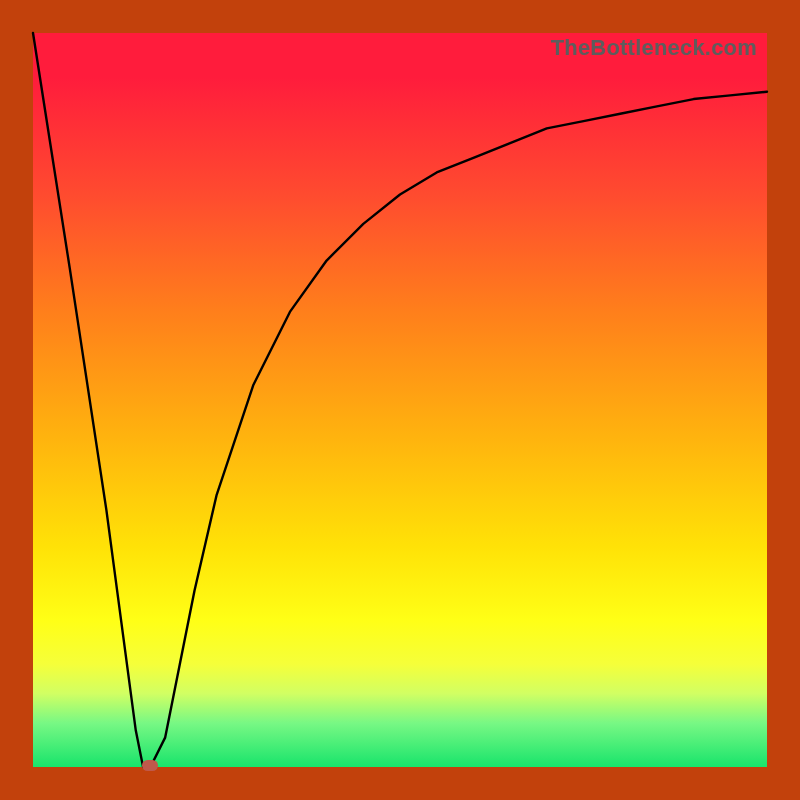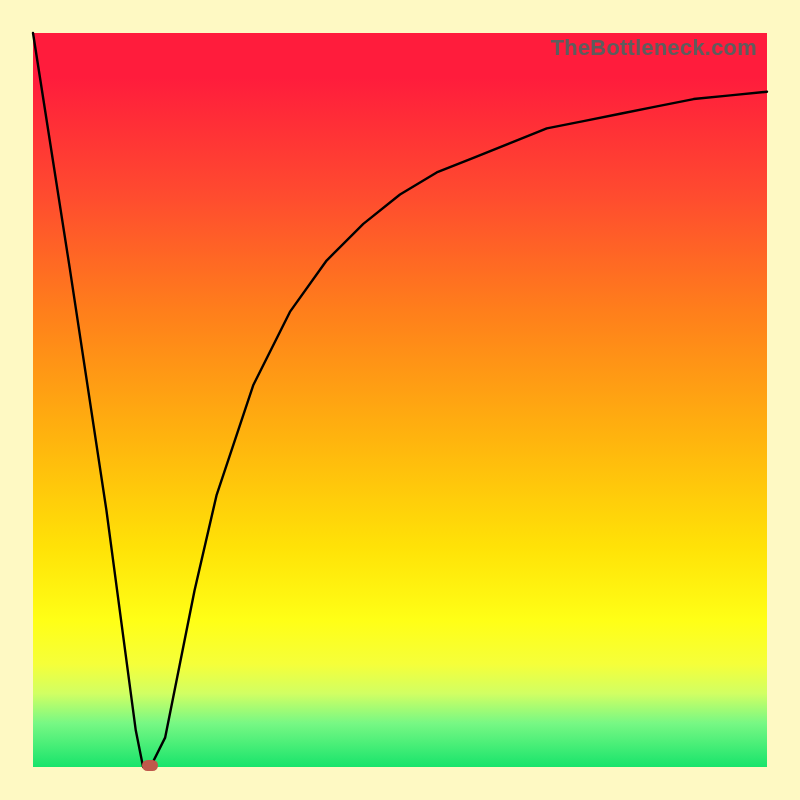--- a/index.html
+++ b/index.html
@@ -8,21 +8,21 @@
     width: 800px;
     height: 800px;
     background: #000;
     overflow: hidden;
     font-family: Arial, Helvetica, sans-serif;
   }
   .frame {
     position: relative;
     width: 800px;
     height: 800px;
-    background: #fef9c3;
+    background: #c2410c;
   }
   .plot-area {
     position: absolute;
     left: 33px;
     top: 33px;
     width: 734px;
     height: 734px;
     background: linear-gradient(
       to bottom,
       #ff1c3c 0%,

